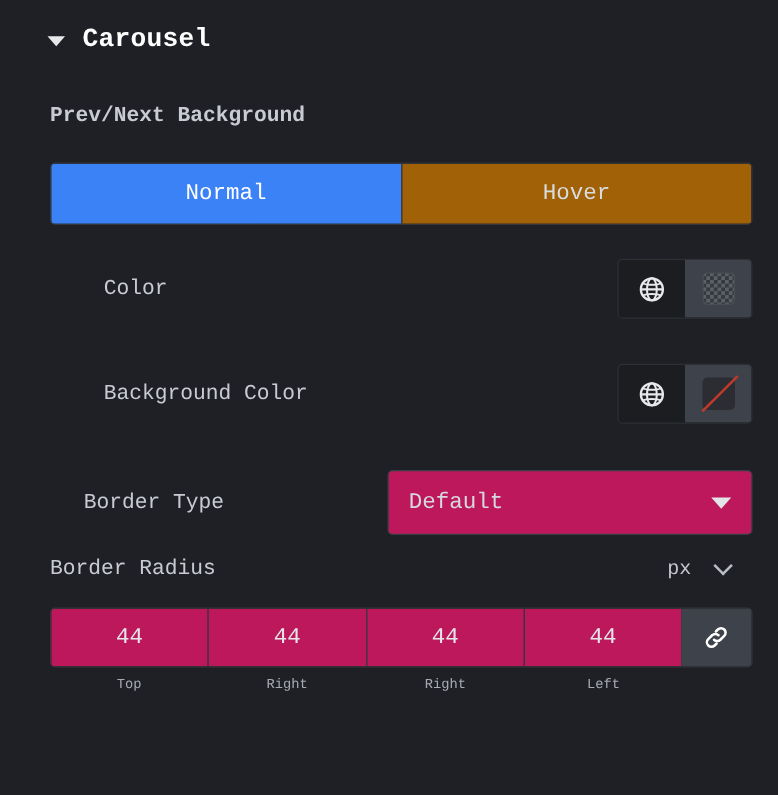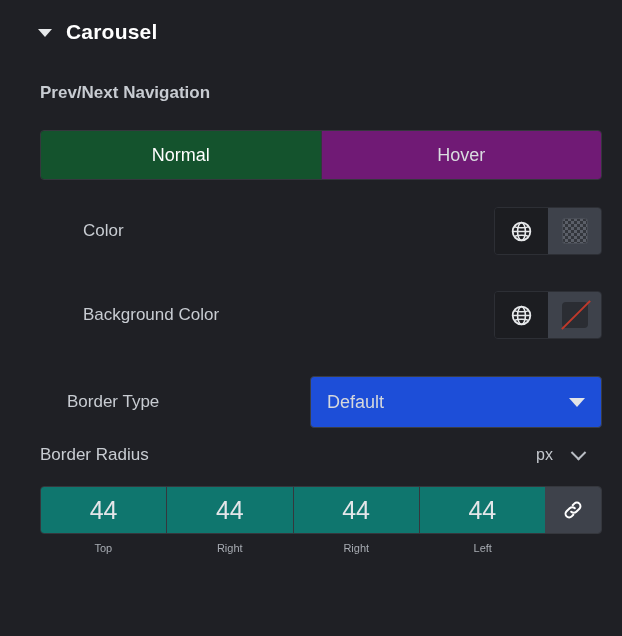--- a/index.html
+++ b/index.html
@@ -13,20 +13,21 @@
     font-family: "Liberation Sans", sans-serif;
     color: #d5d8dc;
     overflow: hidden;
   }
 
   .panel {
     width: 622px;
     height: 636px;
     position: relative;
     box-sizing: border-box;
+    font-family: Liberation Mono, monospace;
   }
 
   
   .section-header {
     display: flex;
     align-items: center;
     gap: 14px;
     padding: 28px 0 0 38px;
     height: 36px;
     box-sizing: border-box;
@@ -80,26 +81,26 @@
     overflow: hidden;
     box-sizing: border-box;
   }
   .toggle-btn {
     flex: 1 1 50%;
     display: flex;
     align-items: center;
     justify-content: center;
     font-size: 18px;
     color: #d9dcdf;
-    background: #701a75;
+    background: #a16207;
     cursor: pointer;
     user-select: none;
   }
   .toggle-btn.active {
-    background: #14532d;
+    background: #3b82f6;
     color: #ffffff;
   }
   .toggle-btn + .toggle-btn {
     border-left: 1px solid #35373d;
   }
 
   
   .color-rows { margin-top: 26px; margin-left: 43px; }
   .color-row { height: 50px; }
   .color-row + .color-row { margin-top: 34px; }
@@ -161,21 +162,21 @@
     background: #c0392b;
     transform: translateY(-50%) rotate(-45deg);
     transform-origin: center;
   }
 
   
   .select-row { margin-top: 36px; height: 52px; margin-left: 27px; }
   .select {
     width: 292px;
     height: 52px;
-    background: #1d4ed8;
+    background: #be185d;
     border: 1px solid #3a3d44;
     border-radius: 4px;
     display: flex;
     align-items: center;
     padding: 0 16px;
     box-sizing: border-box;
     cursor: pointer;
   }
   .select-value {
     font-size: 18px;
@@ -214,25 +215,25 @@
     margin: 18px 20px 0 40px;
     height: 48px;
     display: flex;
     border: 1px solid #35373d;
     border-radius: 4px;
     overflow: hidden;
     box-sizing: border-box;
   }
   .radius-input {
     flex: 1 1 0;
-    background: #0f766e;
-    display: flex;
-    align-items: center;
-    justify-content: center;
-    font-size: 25px;
+    background: #be185d;
+    display: flex;
+    align-items: center;
+    justify-content: center;
+    font-size: 18px;
     color: #e4e6e9;
     cursor: text;
   }
   .radius-input + .radius-input {
     border-left: 1px solid #35373d;
   }
   .link-btn {
     flex: 0 0 56px;
     background: #3e424b;
     display: flex;
@@ -258,21 +259,21 @@
 <body>
 
 <div class="panel">
 
   <div class="section-header">
     <span class="caret-down"></span>
     <span class="section-title">Carousel</span>
   </div>
 
   <div class="row subhead">
-    <span class="row-label bold">Prev/Next Navigation</span>
+    <span class="row-label bold">Prev/Next Background</span>
   </div>
 
   <div class="toggle-wrap">
     <div class="toggle-btn active">
       <span>Normal</span>
     </div>
     <div class="toggle-btn">
       <span>Hover</span>
     </div>
   </div>

